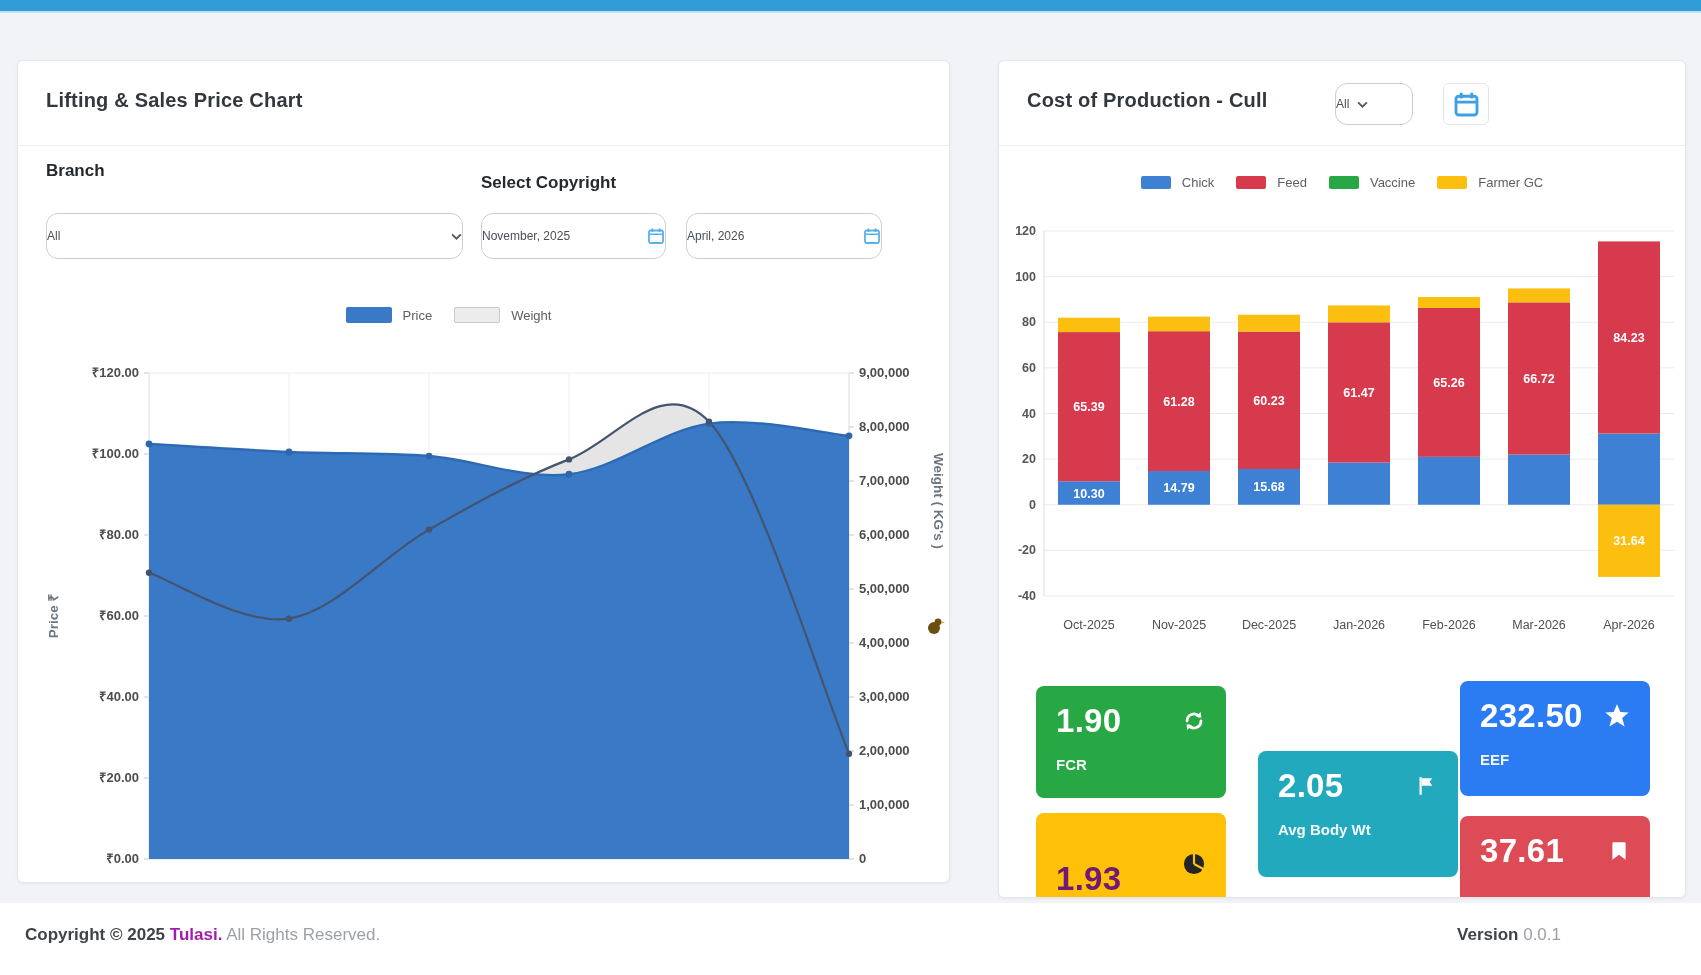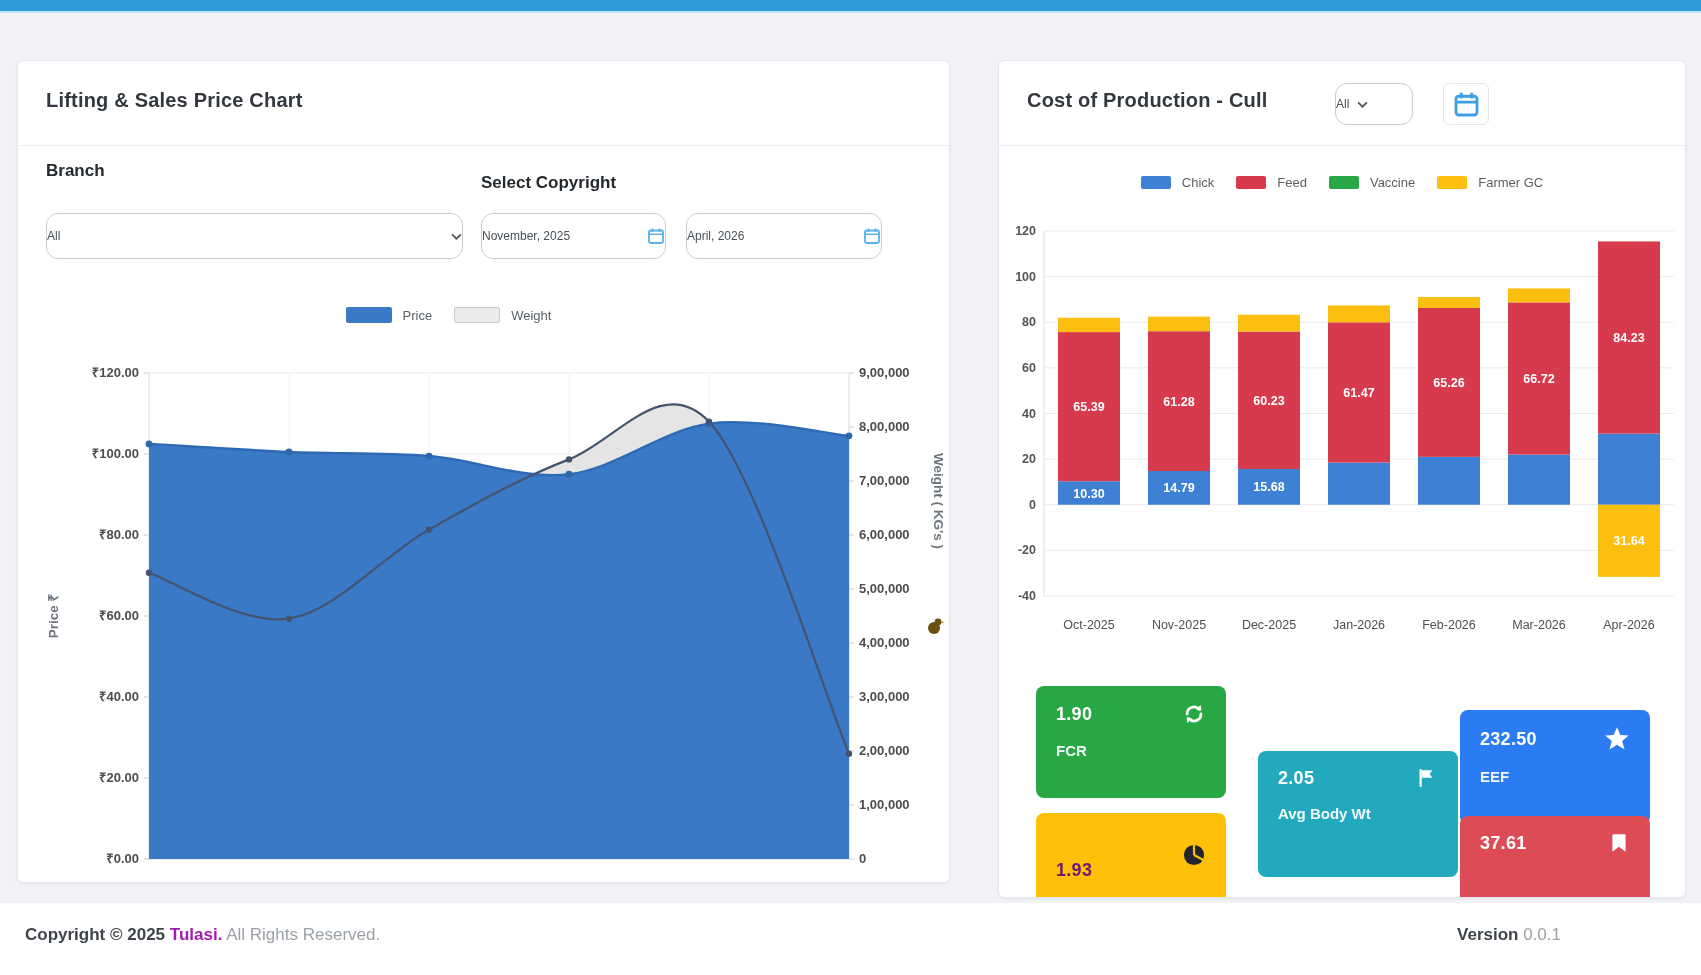--- a/index.html
+++ b/index.html
@@ -37,21 +37,21 @@
   #chart-right { position:absolute; left:0; top:140px; width:688px; height:460px; }
 
   
   #cull-select { top:22px; left:336px; width:78px; height:42px; }
   #calendar-btn { position:absolute; left:444px; top:22px; width:46px; height:42px; border:1px solid #e2e6ea; border-radius:6px;
                   background:#fff; display:flex; align-items:center; justify-content:center; cursor:pointer; }
 
   
   .kpi { position:absolute; border-radius:8px; padding:16px 20px; color:#fff; }
   .kpi-top { display:flex; align-items:center; justify-content:space-between; }
-  .kpi-value { font-size:18px; font-weight:700; letter-spacing:.3px; }
+  .kpi-value { font-size:33px; font-weight:700; letter-spacing:.3px; }
   .kpi-label { margin-top:16px; font-size:15px; font-weight:600; opacity:.95; }
   #kpi-fcr    { left:37px;  top:625px; width:190px; height:112px; }
   #kpi-yellow { left:37px;  top:752px; width:190px; height:112px; }
   #kpi-abw    { left:259px; top:690px; width:200px; height:126px; }
   #kpi-eef    { left:461px; top:620px; width:190px; height:115px; }
   #kpi-red    { left:461px; top:755px; width:190px; height:112px; }
   #kpi-yellow .kpi-value, #kpi-yellow .kpi-label { color:#701a75;margin-top:31px; }
 
   
   .footer { position:absolute; left:0; top:903px; width:1701px; height:72px; background:#fff; }
@@ -316,21 +316,21 @@
     <div class="kpi-top">
       <span class="kpi-value">2.05</span>
       <svg width="22" height="22" viewBox="0 0 20 20">
           <rect x="3.2" y="2" width="2" height="16" fill="#fff"></rect>
           <path d="M5.2,3 h9.6 l-2.4,3.4 2.4,3.4 H5.2 z" fill="#fff"></path>
         </svg>
     </div>
     <div class="kpi-label">Avg Body Wt</div>
   </div>
 
-  <div class="kpi" id="kpi-eef" style="background: rgb(43, 124, 242); margin-top: 29px;">
+  <div class="kpi" id="kpi-eef" style="background: rgb(43, 124, 242);">
     <div class="kpi-top">
       <span class="kpi-value">232.50</span>
       <svg width="26" height="26" viewBox="0 0 20 20">
           <polygon points="10,1 12.6,7 19,7.4 14,11.5 15.8,18 10,14.4 4.2,18 6,11.5 1,7.4 7.4,7" fill="#fff"></polygon>
         </svg>
     </div>
     <div class="kpi-label">EEF</div>
   </div>
 
   <div class="kpi" id="kpi-red" style="background: rgb(220, 75, 86);">

